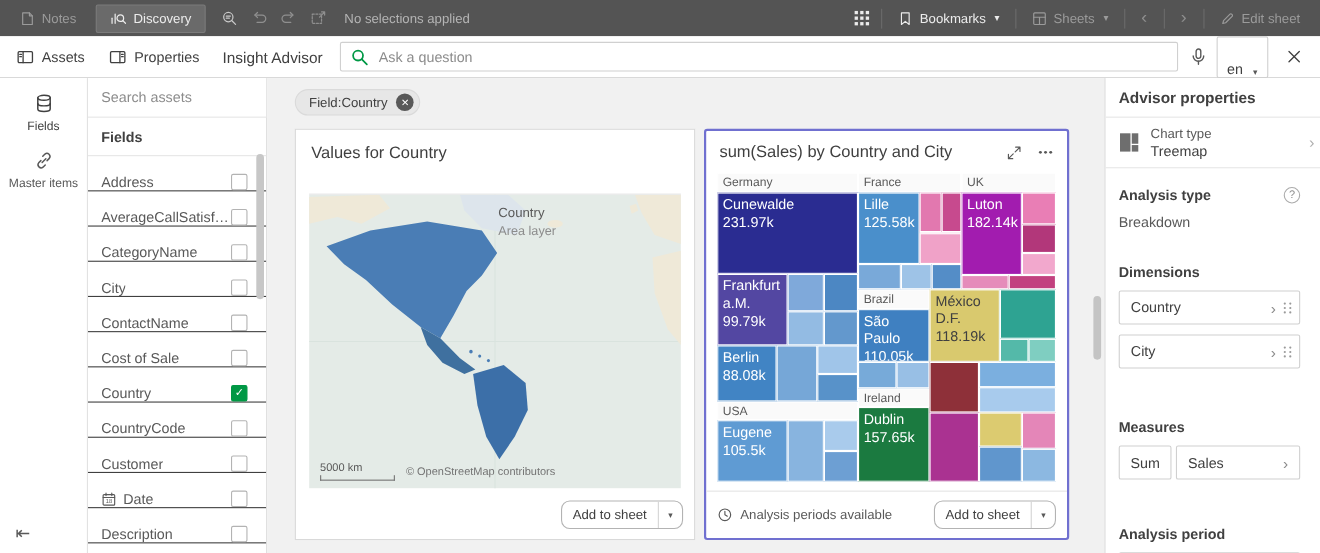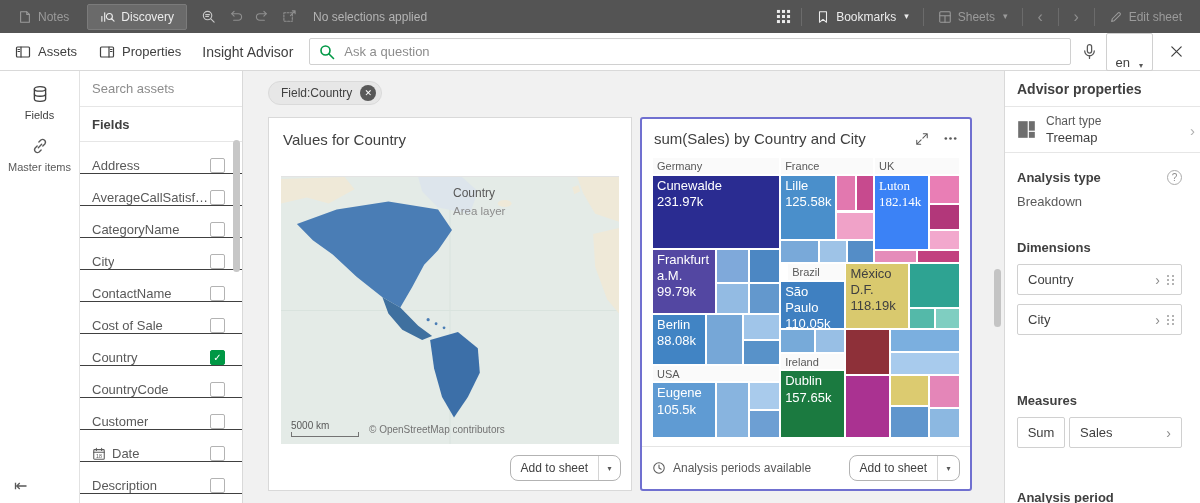--- a/index.html
+++ b/index.html
@@ -100,21 +100,21 @@
   .ct-icon{color:#6e6e6e;flex:none}
   .ct-l1{font-size:12px;color:#595959}
   .ct-l2{font-size:13px;color:#404040;margin-top:2px}
   .ct-chevron{position:absolute;right:5px;top:50%;transform:translateY(-50%);color:#b0b0b0;font-size:15px}
   .sec{padding:0 18px 0 12px}
   .sec-h{font-size:13px;font-weight:bold;color:#404040;display:flex;align-items:center;justify-content:space-between}
   .help-circle{width:15px;height:15px;border:1px solid #ababab;border-radius:50%;color:#8c8c8c;font-size:10px;display:flex;align-items:center;justify-content:center;font-weight:normal}
   .sec-sub{font-size:13px;color:#595959;margin-top:9px}
   .m-analysis{margin-top:17px}
   .m-dims{margin-top:31px}
-  .m-meas{margin-top:58px}
+  .m-meas{margin-top:46px}
   .m-period{margin-top:42px}
   .dim-row{display:flex;align-items:center;height:31px;border:1px solid #d0d0d0;border-radius:2px;background:#fff;padding:0 7px 0 10px;font-size:13px;color:#404040;margin-top:9px}
   .dim-row .sp{flex:1;white-space:nowrap;overflow:hidden;text-overflow:ellipsis}
   .row-chevron{color:#8c8c8c;font-size:14px;margin-right:7px;line-height:1}
   .grip{display:grid;grid-template-columns:repeat(2,2px);grid-auto-rows:2px;gap:2px 3px}
   .grip i{background:#9a9a9a;border-radius:50%;width:2px;height:2px}
   .measure-row{display:flex;gap:4px;margin-top:9px}
   .m-box{border:1px solid #d0d0d0;border-radius:2px;height:31px;display:flex;align-items:center;padding:0 10px;font-size:13px;background:#fff;color:#404040}
   .m-box.sum{width:48px;justify-content:center;flex:none}
   .m-box.field{flex:1;justify-content:space-between;min-width:0}
@@ -421,21 +421,21 @@
                 <circle cx="3" cy="8" r="1.4"></circle>
                 <circle cx="8" cy="8" r="1.4"></circle>
                 <circle cx="13" cy="8" r="1.4"></circle>
               </svg>
           </button>
         </div>
         <div class="treemap" id="treemap">
             <div class="tm-header" style="left: 0%; top: 0%; width: 41.6%; height: 6.3%;">Germany</div>
             <div class="tm-header" style="left: 41.6%; top: 0%; width: 30.5%; height: 6.3%;">France</div>
             <div class="tm-header" style="left: 72.1%; top: 0%; width: 27.9%; height: 6.3%;">UK</div>
-            <div class="tm-header" style="left: 41.6%; top: 37.7%; width: 21.2%; height: 6.3%; margin-left: 7px;">Brazil</div>
+            <div class="tm-header" style="left: 41.6%; top: 37.7%; width: 21.2%; height: 6.3%;">Brazil</div>
             <div class="tm-header" style="left: 41.6%; top: 69.6%; width: 21.2%; height: 6.3%;">Ireland</div>
             <div class="tm-header" style="left: 0%; top: 73.9%; width: 41.6%; height: 6.3%;">USA</div>
             <div class="tm-cell" style="left: 0%; top: 6.3%; width: 41.6%; height: 26.3%; background: rgb(42, 44, 145);">
               <span class="nm">Cunewalde</span>
               <span class="vl">231.97k</span>
             </div>
             <div class="tm-cell" style="left: 0%; top: 32.6%; width: 20.8%; height: 23.2%; background: rgb(83, 71, 162);">
               <span class="nm">Frankfurt a.M.</span>
               <span class="vl">99.79k</span>
             </div>
@@ -460,21 +460,21 @@
             <div class="tm-cell" style="left: 41.6%; top: 6.3%; width: 18%; height: 23.3%; background: rgb(74, 143, 203);">
               <span class="nm">Lille</span>
               <span class="vl">125.58k</span>
             </div>
             <div class="tm-cell" style="left: 59.6%; top: 6.3%; width: 6.5%; height: 13.1%; background: rgb(226, 120, 175);"></div>
             <div class="tm-cell" style="left: 66.1%; top: 6.3%; width: 6%; height: 13.1%; background: rgb(199, 74, 142);"></div>
             <div class="tm-cell" style="left: 59.6%; top: 19.4%; width: 12.5%; height: 10.2%; background: rgb(240, 162, 200);"></div>
             <div class="tm-cell" style="left: 41.6%; top: 29.6%; width: 12.5%; height: 8.1%; background: rgb(121, 169, 217);"></div>
             <div class="tm-cell" style="left: 54.1%; top: 29.6%; width: 9.2%; height: 8.1%; background: rgb(158, 195, 231);"></div>
             <div class="tm-cell" style="left: 63.3%; top: 29.6%; width: 8.8%; height: 8.1%; background: rgb(84, 141, 199);"></div>
-            <div class="tm-cell" style="left: 72.1%; top: 6.3%; width: 17.8%; height: 26.9%; background: #3b82f6; font-family: Liberation Serif, serif;">
+            <div class="tm-cell" style="left: 72.1%; top: 6.3%; width: 17.8%; height: 26.9%; background: #a21caf;">
               <span class="nm">Luton</span>
               <span class="vl">182.14k</span>
             </div>
             <div class="tm-cell" style="left: 89.9%; top: 6.3%; width: 10.1%; height: 10.5%; background: rgb(233, 126, 181);"></div>
             <div class="tm-cell" style="left: 89.9%; top: 16.8%; width: 10.1%; height: 9.1%; background: rgb(178, 55, 122);"></div>
             <div class="tm-cell" style="left: 89.9%; top: 25.9%; width: 10.1%; height: 7.3%; background: rgb(242, 168, 205);"></div>
             <div class="tm-cell" style="left: 72.1%; top: 33.2%; width: 13.9%; height: 4.5%; background: rgb(229, 140, 186);"></div>
             <div class="tm-cell" style="left: 86%; top: 33.2%; width: 14%; height: 4.5%; background: rgb(194, 65, 127);"></div>
             <div class="tm-cell" style="left: 41.6%; top: 44%; width: 21.2%; height: 17.2%; background: rgb(63, 128, 193);">
               <span class="nm">São Paulo</span>

